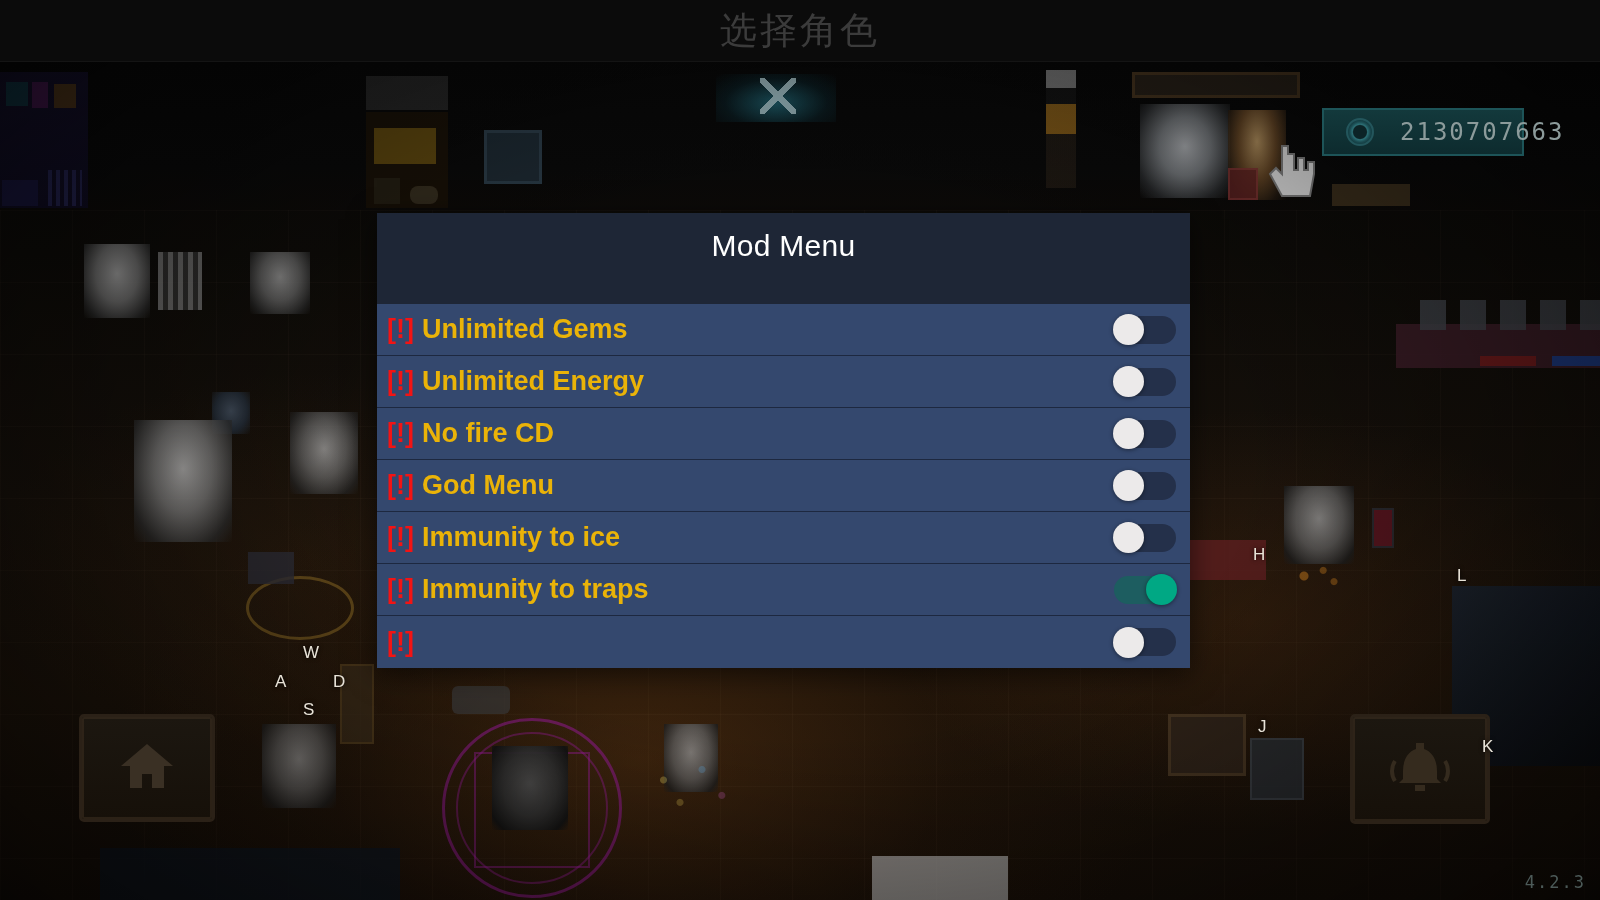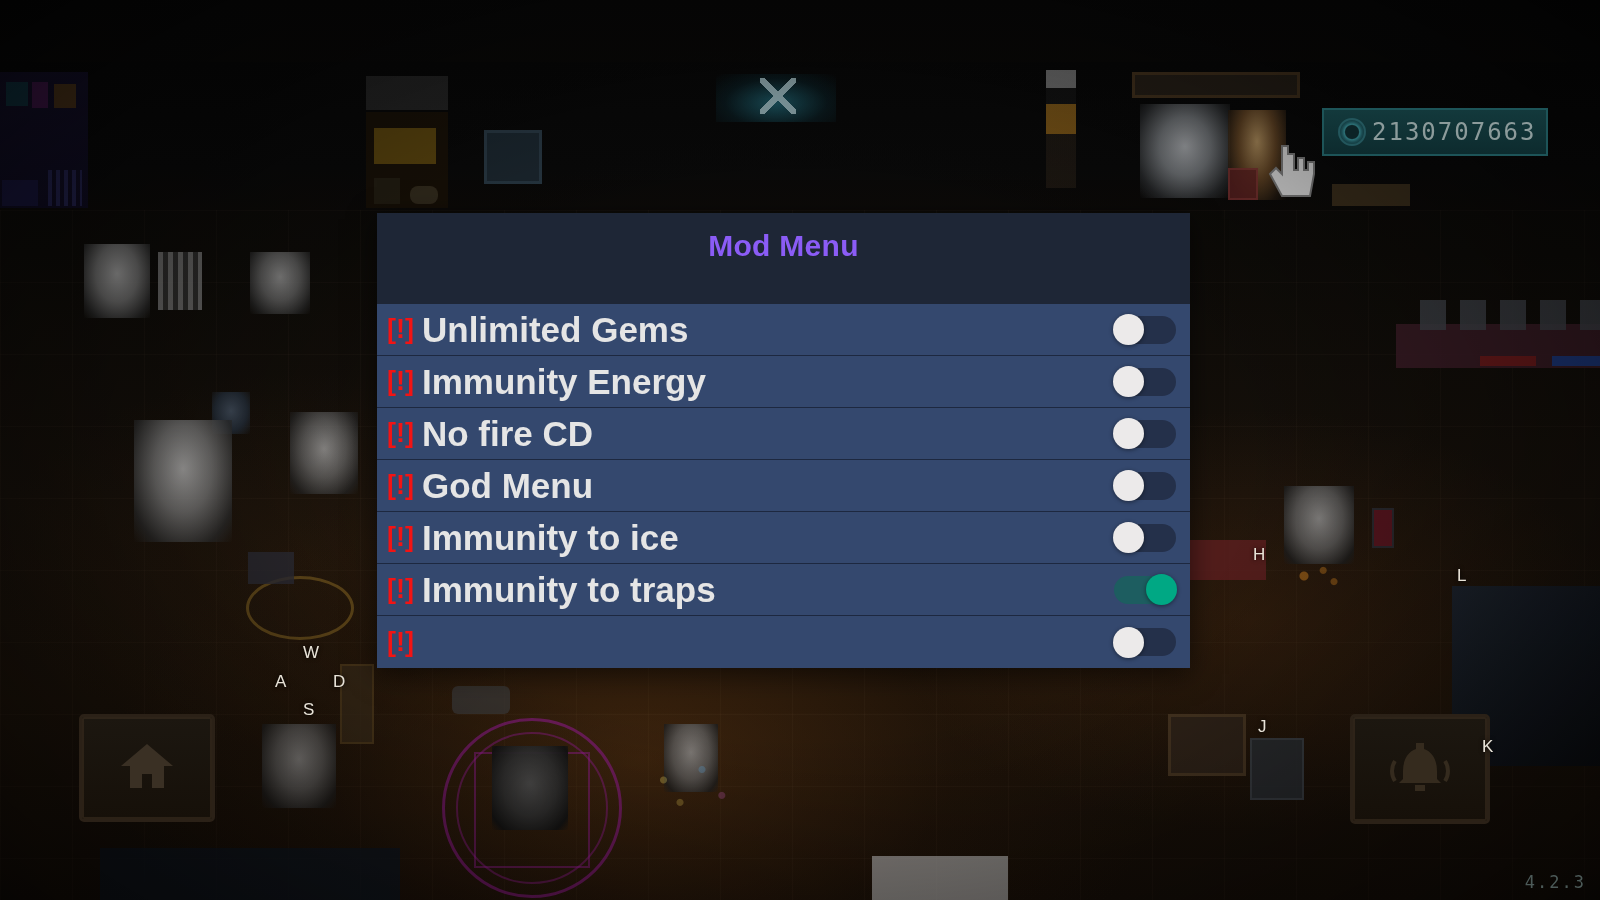--- a/index.html
+++ b/index.html
@@ -62,24 +62,24 @@
     display:flex; align-items:center; justify-content:center;
     background: rgba(12,12,12,0.72);
   }
   .watermark span {
     color:#9a9a9a; font-size:11.5px; font-weight:700; letter-spacing:.6px;
     font-family:"Liberation Serif", serif; font-style:italic;
   }
 
   
   .currency {
-    position:absolute; left:1322px; top:108px; width:226px; height:48px;
+    position:absolute; left:1322px; top:108px; width:202px; height:48px;
     background: linear-gradient(180deg,#13393c 0%, #0d2b2e 100%);
     border:2px solid #1d5458;
-    display:flex; align-items:center; gap:6px; padding-left:14px;
+    display:flex; align-items:center; gap:26px; padding-left:22px;
   }
   .gem-icon {
     width:28px; height:28px; border-radius:50%;
     background: radial-gradient(circle at 50% 50%, #0c2326 0%, #0c2326 38%, #2c6f75 45%, #1a4a50 60%, #12383d 75%, #0a1f22 100%);
     border:2px solid #23565c;
     flex:none;
   }
   .currency-value {
     color:#8c9b9b; font-size:24px; letter-spacing:2px;
     font-family:"DejaVu Sans Mono", monospace;
@@ -110,41 +110,41 @@
     background:#2f4269;
     box-shadow: 0 6px 26px rgba(0,0,0,.55);
     overflow:hidden;
   }
   .mod-header {
     height:91px; background:#1e2636;
     display:flex; align-items:flex-start; justify-content:center;
     padding-top:16px;
   }
   .mod-title {
-    color:#8b5cf6; font-size:30px; font-weight:700;
+    color:#ffffff; font-size:30px; font-weight:400;
     font-family:"Liberation Sans", sans-serif;
     letter-spacing:.3px;
     text-align:right;
   }
   .mod-rows { background:#2f4269; }
   .mod-row {
     height:52px; display:flex; align-items:center;
     padding-left:10px; padding-right:14px;
     background:#34486e;
     border-bottom:1px solid #1d2840;
     position:relative;
   }
   .mod-row:last-child { border-bottom:none; }
   .row-flag {
     color:#f21414; font-size:27px; font-weight:700;
     font-family:"Liberation Sans", sans-serif;
     margin-right:8px; line-height:1;
   }
   .row-label {
-    color:#e5e5e5; font-size:35px; font-weight:700;
+    color:#eab308; font-size:27px; font-weight:700;
     font-family:"Liberation Sans", sans-serif;
     line-height:1; white-space:nowrap;
   }
   .toggle {
     position:absolute; right:14px; top:50%; transform:translateY(-50%);
     width:62px; height:28px; border-radius:14px;
     background:#24304a;
     display:flex; align-items:center;
   }
   .toggle .knob {
@@ -256,20 +256,23 @@
        linear-gradient(135deg,#1c2430 0%, #10161f 60%, #0a0d12 100%);opacity:.9;"></div>
   <div class="sprite-px" style="left:1168px;top:714px;width:78px;height:62px;background:#30241a;border:3px solid #4a3824;opacity:.88;"></div>
   <div class="sprite-px" style="left:1250px;top:738px;width:54px;height:62px;background:#2a2e33;border:2px solid #3c4249;opacity:.85;"></div>
   <div class="sprite-px" style="left:1332px;top:184px;width:78px;height:22px;background:#4a3a22;opacity:.75;"></div>
 
   <div class="sprite-px" style="left:872px;top:856px;width:136px;height:44px;background:#c2c2c2;opacity:.62;"></div>
   <div class="sprite-px" style="left:100px;top:848px;width:300px;height:52px;background:#0d1520;opacity:.75;"></div>
 
   <div class="vignette"></div>
 
+  <div class="topbar">
+    <div class="topbar-title">选择角色</div>
+  </div>
 
 
   <div class="currency">
     <div class="gem-icon"></div>
     <div class="currency-value">2130707663</div>
   </div>
 
   <div class="hud-btn" style="left:79px;top:714px;width:136px;height:108px;">
     <span>
       <svg width="58" height="52" viewBox="0 0 58 52">
@@ -307,21 +310,21 @@
     <div class="mod-rows" id="mod-rows">
         <div class="mod-row">
           <span class="row-flag">[!]</span>
           <span class="row-label">Unlimited Gems</span>
           <div class="toggle">
             <div class="knob"></div>
           </div>
         </div>
         <div class="mod-row">
           <span class="row-flag">[!]</span>
-          <span class="row-label">Immunity Energy</span>
+          <span class="row-label">Unlimited Energy</span>
           <div class="toggle">
             <div class="knob"></div>
           </div>
         </div>
         <div class="mod-row">
           <span class="row-flag">[!]</span>
           <span class="row-label">No fire CD</span>
           <div class="toggle">
             <div class="knob"></div>
           </div>

